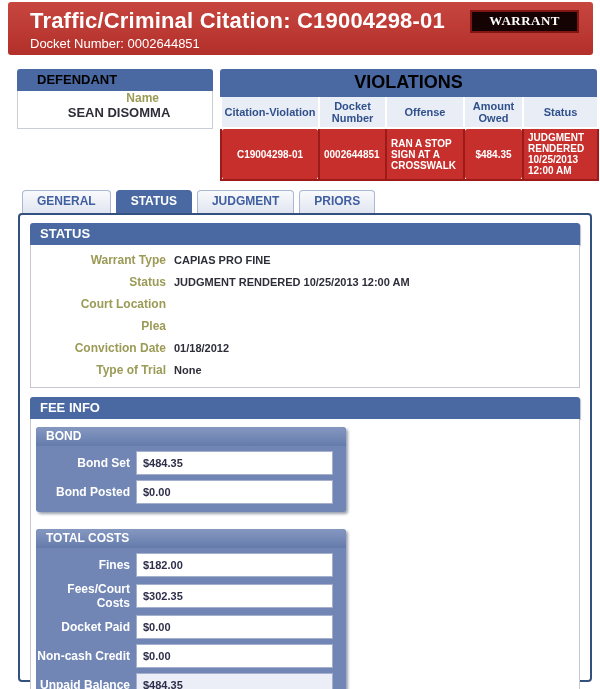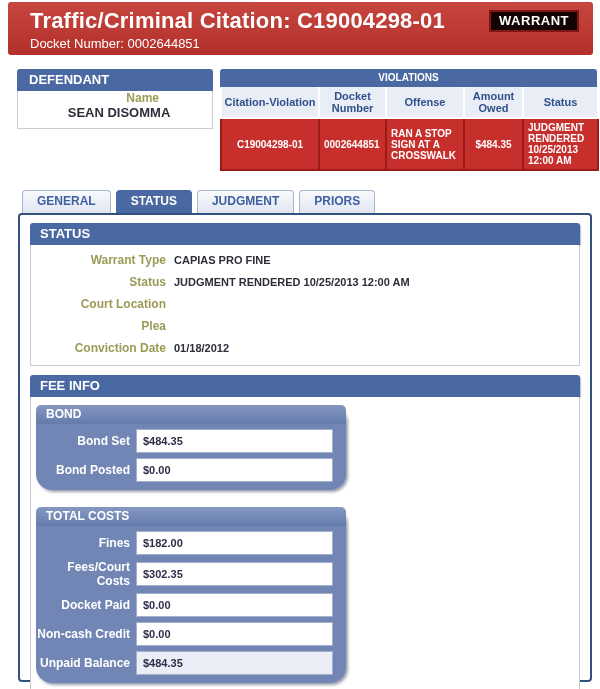--- a/index.html
+++ b/index.html
@@ -10,51 +10,51 @@
   .banner {
     position:absolute; left:8px; top:2px; width:585px; height:53px;
     background:linear-gradient(#c7463f, #b23029);
     border-radius:3px; color:#fff; padding:6px 12px 0 22px;
   }
   .banner h1 { font-size:22px; font-weight:bold; letter-spacing:.2px; }
   .banner .docket { font-size:13px; margin-top:2px; }
   .warrant-badge {
     position:absolute; right:14px; top:8px;
     background:#150303; border:2px solid #801511; color:#fff;
-    font-size:13px; font-weight:bold; padding:1px 8px 2px; letter-spacing:.5px;
+    font-size:13px; font-weight:bold; padding:1px 17px 2px; letter-spacing:.5px;font-family:Liberation Serif, serif;
   }
 
   
   .top-panels { position:absolute; left:17px; top:69px; width:580px; display:flex; align-items:flex-start; }
   .panel-header {
-    background:#4a68a1; color:#ffffff; font-weight:bold; font-size:13px;
-    padding:3px 12px 4px; border-radius:3px 3px 0 0;
+    background:#4a68a1; color:#000000; font-weight:bold; font-size:13px;
+    padding:3px 20px 4px; border-radius:3px 3px 0 0;
   }
   .defendant { width:196px; }
   .defendant .panel-body {
     background:#fff; border:1px solid #c9cdd6; border-top:none; height:38px;
     display:flex; align-items:center; font-size:12px;flex-direction:column;
   }
   .defendant .label { width:88px; text-align:right; color:#9b9b57; font-weight:bold; }
   .defendant .value { margin-left:8px; font-size:13px; font-weight:bold; color:#2e2e3a; }
 
   .violations { width:377px; margin-left:7px; }
-  .violations .panel-header { text-align:center; font-size:10px; }
+  .violations .panel-header { text-align:center; font-size:18px; }
   table.vio { width:100%; border-collapse:collapse; table-layout:fixed; }
   table.vio th {
     background:#e9edf6; color:#30508c; font-size:11px; font-weight:bold;
     text-align:center; vertical-align:middle; padding:3px 2px; height:28px;
     border:2px solid #fff; border-top:none;
   }
   table.vio td {
     background:#c62f2b; color:#fff; font-size:10px; font-weight:bold;
     vertical-align:middle; padding:3px 4px; height:45px;
     border:2px solid #9c1b18;
   }
-  table.vio td.c { text-align:center; }
+  table.vio td.c { text-align:center;border-radius:6px; }
   table.vio col.c1{width:98px;} table.vio col.c2{width:67px;}
   table.vio col.c3{width:78px;} table.vio col.c4{width:59px;}
   table.vio col.c5{width:75px;}
 
   
   .tabs { position:absolute; left:22px; top:190px; display:flex; gap:5px; }
   .tab {
     height:29px; padding:3px 14px 0; font-size:12px; font-weight:bold;
     color:#3f5fa0; background:linear-gradient(#f9fafc,#d9dfee);
     border:1px solid #aab7d3; border-bottom:none; border-radius:4px 4px 0 0;
@@ -77,21 +77,21 @@
   .status-body { padding:4px 0 6px; }
   .field-row { display:flex; align-items:center; height:22px; font-size:12px; }
   .field-row .label { width:135px; text-align:right; color:#9b9b57; font-weight:bold; }
   .field-row .value { margin-left:8px; font-size:11px; font-weight:bold; color:#2e2e3a; }
 
   .gap { height:9px; }
 
   
   .fee-body { padding:8px 0 10px 5px; min-height:265px; }
   .blue-box {
-    width:310px; background:#7186b4; border-radius:16px;
+    width:310px; background:#7186b4; border-radius:3px;
     box-shadow:2px 2px 3px #9aa0ad; padding-bottom:8px;
   }
   .blue-box + .blue-box { margin-top:17px; }
   .blue-box .box-header {
     background:linear-gradient(#8598c1,#647bab); color:#fff; font-weight:bold;
     font-size:12px; padding:2px 10px 3px; border-radius:5px 5px 0 0;
   }
   .box-row { display:flex; align-items:center; margin-top:5px; }
   .box-row .label {
     width:100px; text-align:right; color:#fff; font-weight:bold; font-size:12px;
@@ -179,20 +179,24 @@
       <span class="value"></span>
     </div>
     <div class="field-row">
       <span class="label">Plea</span>
       <span class="value"></span>
     </div>
     <div class="field-row">
       <span class="label">Conviction Date</span>
       <span class="value">01/18/2012</span>
     </div>
+    <div class="field-row">
+      <span class="label">Type of Trial</span>
+      <span class="value">None</span>
+    </div>
   </div>
 
   <div class="gap"></div>
 
   <div class="section-header">FEE INFO</div>
   <div class="section-body fee-body">
 
     <div class="blue-box">
       <div class="box-header">BOND</div>
       <div class="box-row">

